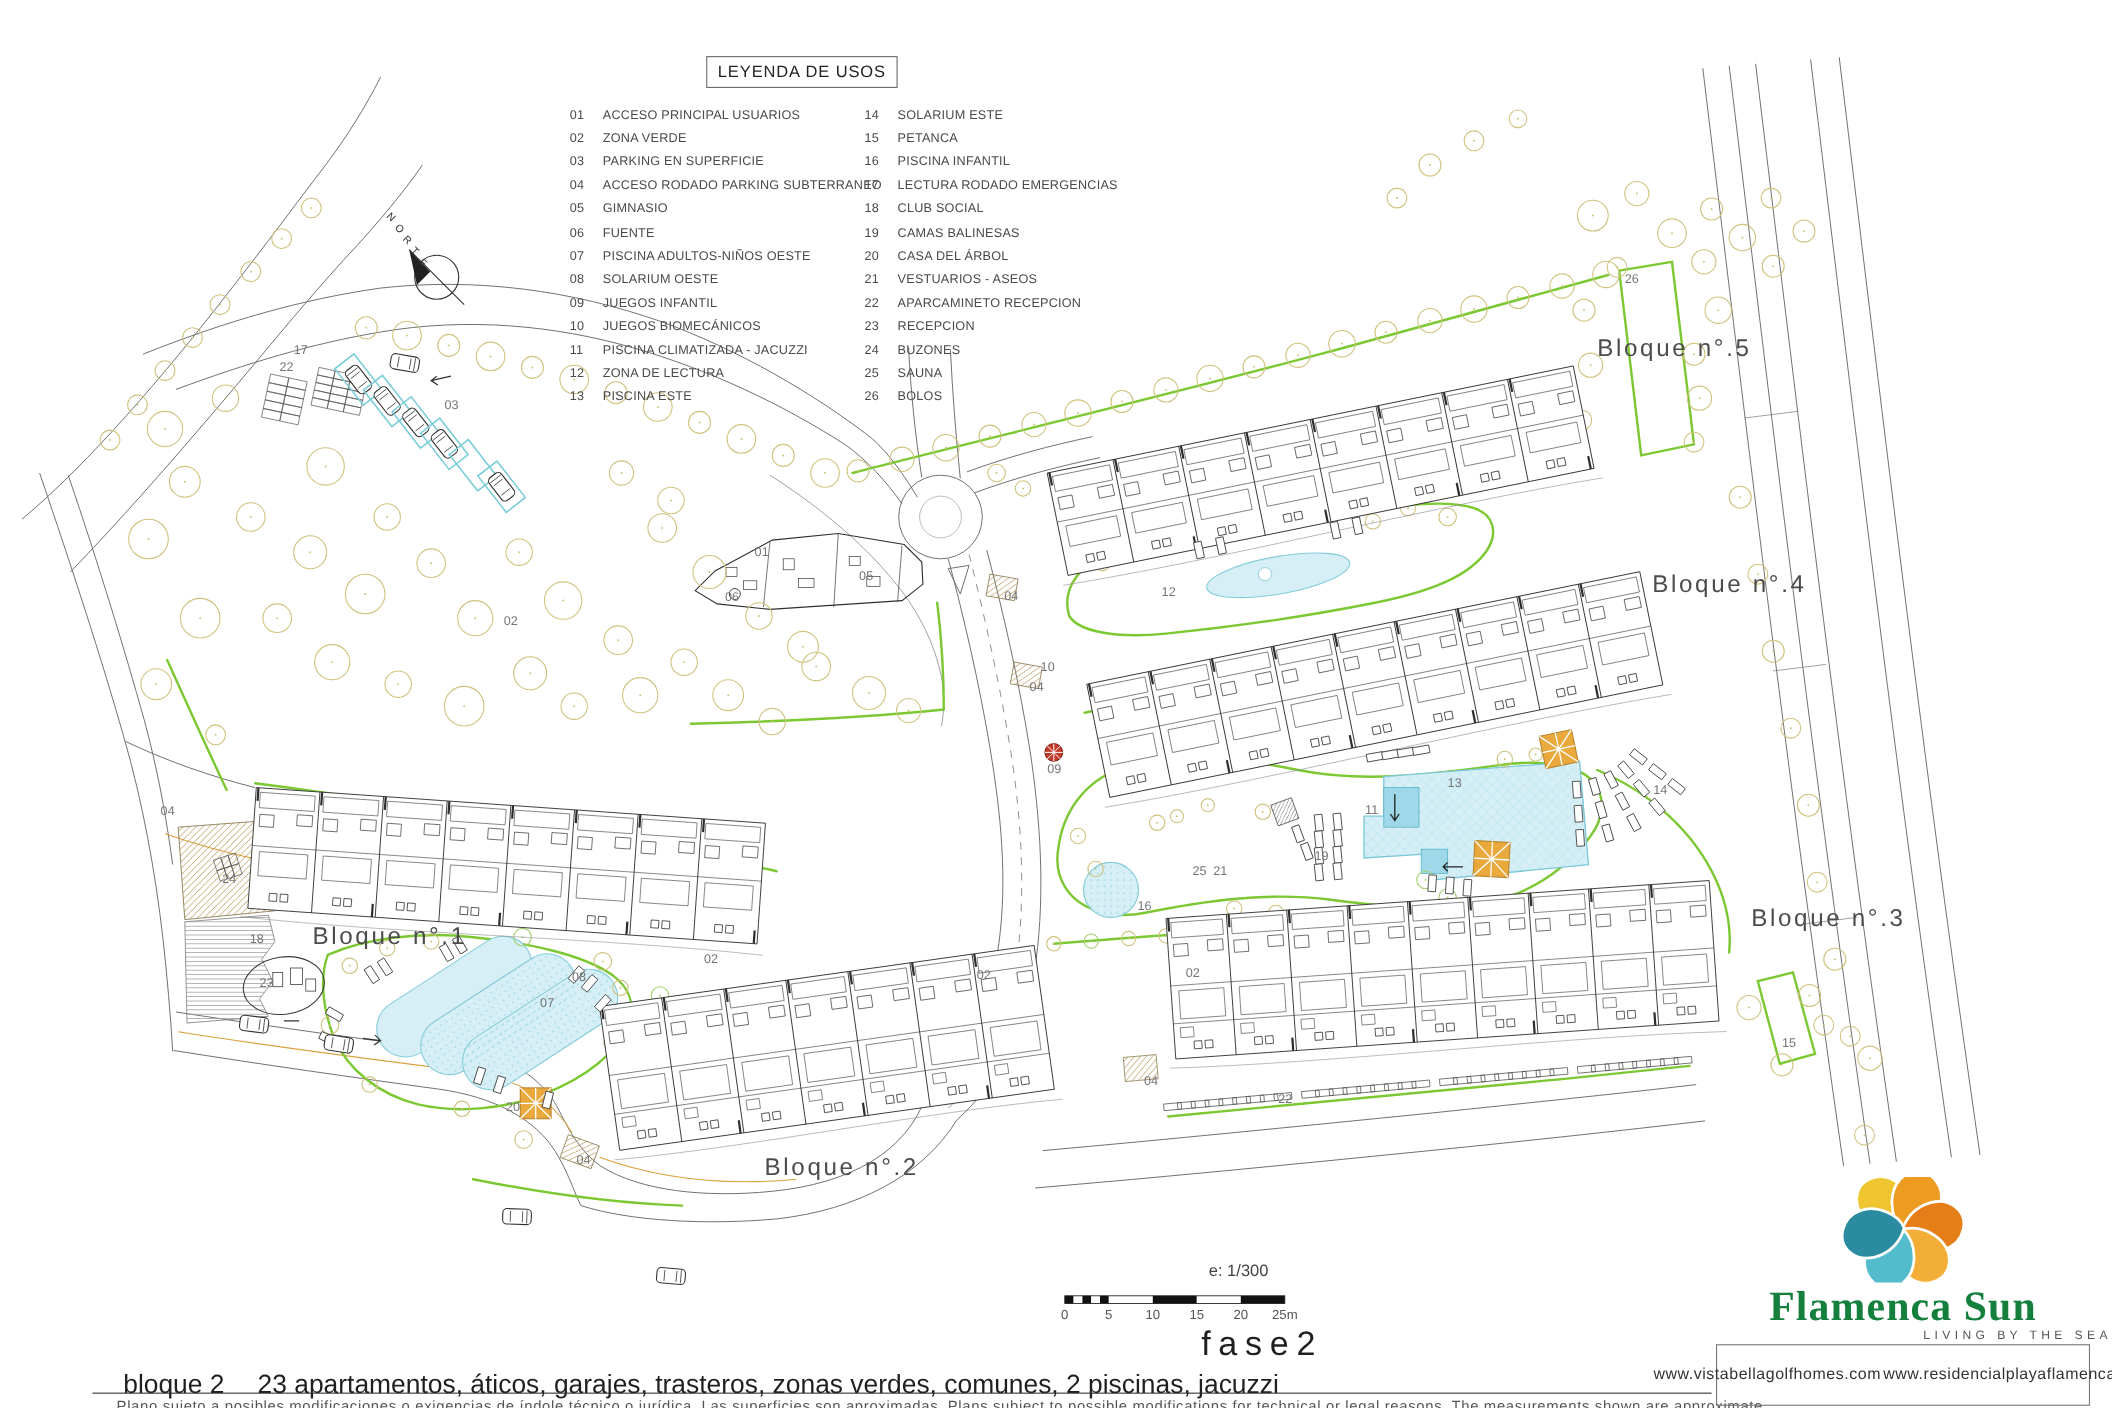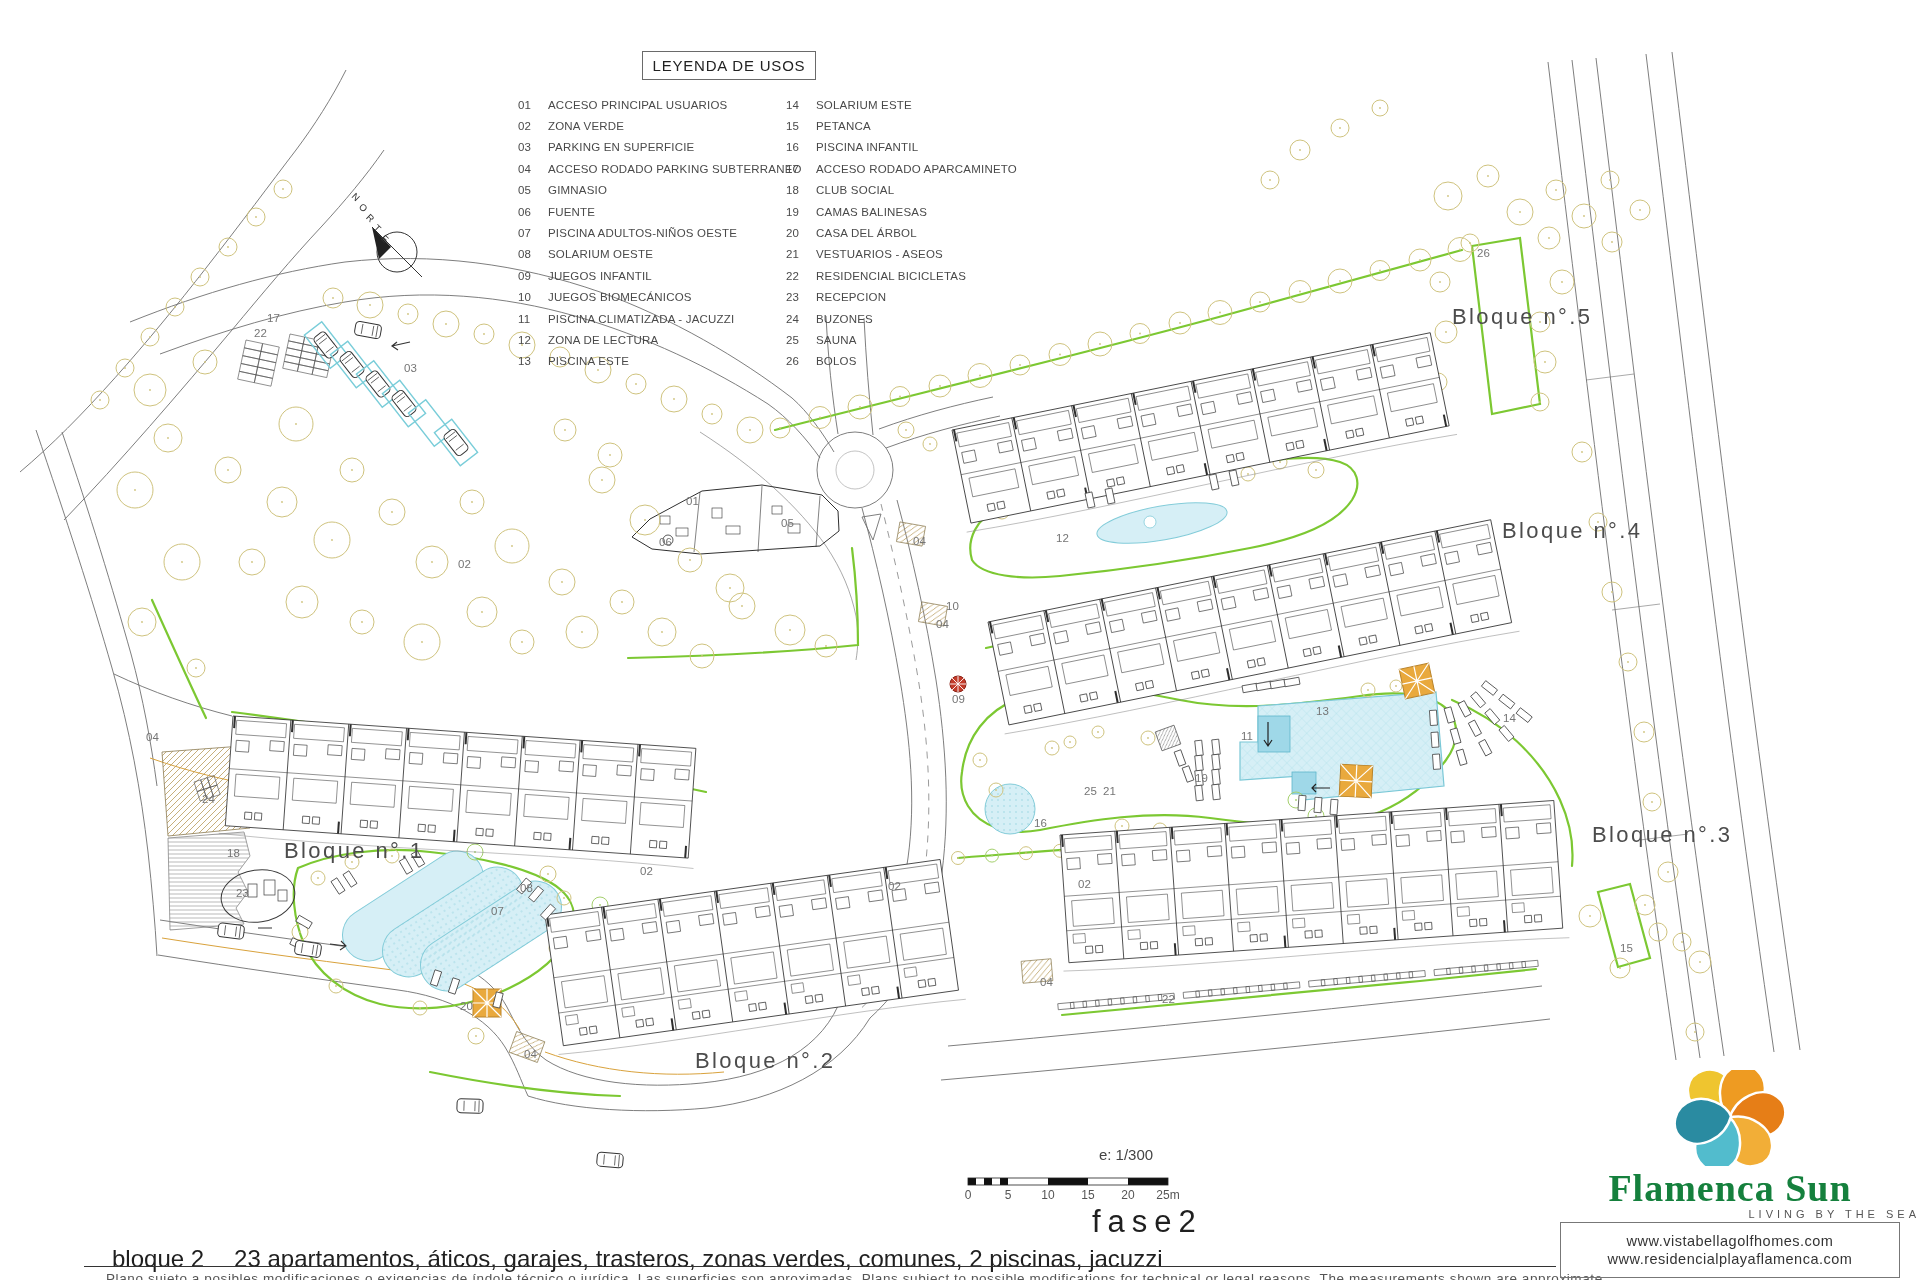--- a/index.html
+++ b/index.html
@@ -21,21 +21,21 @@
   #footer-sub{left:112px;top:1245px;font-size:24px;color:#1f1f1f;white-space:nowrap;}
   #footer-sub .pre{margin-right:30px;}
   #footer-line{left:84px;top:1266px;width:1472px;border-top:1.4px solid #333;height:0;}
   #footer-disc{left:106px;top:1271px;font-size:13.5px;letter-spacing:.6px;color:#555;white-space:nowrap;}
   
   #brand{left:1540px;top:1062px;width:380px;height:218px;}
   #brand-name{left:0;top:104px;width:100%;text-align:center;font-family:"Liberation Serif",serif;
     font-weight:bold;font-size:38px;color:#15803d;letter-spacing:1px;}
   #brand-tag{left:0;top:146px;width:100%;text-align:right;font-size:11px;letter-spacing:4px;color:#555;}
   #brand-box{left:20px;top:160px;width:338px;height:54px;border:1px solid #777;
-    display:flex;flex-direction:column;align-items:center;justify-content:center;gap:2px;}
+    display:flex;flex-direction:row;align-items:center;justify-content:center;gap:2px;}
   .url{font-size:14.5px;letter-spacing:.5px;color:#333;white-space:nowrap;}
 </style>
 </head>
 <body>
 
 <div id="stage">
 
   <svg id="plan" width="1920" height="1280" viewBox="0 0 1920 1280">
     <defs>
       <pattern id="dots" width="6" height="6" patternUnits="userSpaceOnUse">
@@ -1425,41 +1425,41 @@
       <div class="lrow">
         <span class="lnum">15</span>
         <span>PETANCA</span>
       </div>
       <div class="lrow">
         <span class="lnum">16</span>
         <span>PISCINA INFANTIL</span>
       </div>
       <div class="lrow">
         <span class="lnum">17</span>
-        <span>ACCESO RODADO APARCAMINETO</span>
+        <span>LECTURA RODADO EMERGENCIAS</span>
       </div>
       <div class="lrow">
         <span class="lnum">18</span>
         <span>CLUB SOCIAL</span>
       </div>
       <div class="lrow">
         <span class="lnum">19</span>
         <span>CAMAS BALINESAS</span>
       </div>
       <div class="lrow">
         <span class="lnum">20</span>
         <span>CASA DEL ÁRBOL</span>
       </div>
       <div class="lrow">
         <span class="lnum">21</span>
         <span>VESTUARIOS - ASEOS</span>
       </div>
       <div class="lrow">
         <span class="lnum">22</span>
-        <span>RESIDENCIAL BICICLETAS</span>
+        <span>APARCAMINETO RECEPCION</span>
       </div>
       <div class="lrow">
         <span class="lnum">23</span>
         <span>RECEPCION</span>
       </div>
       <div class="lrow">
         <span class="lnum">24</span>
         <span>BUZONES</span>
       </div>
       <div class="lrow">

